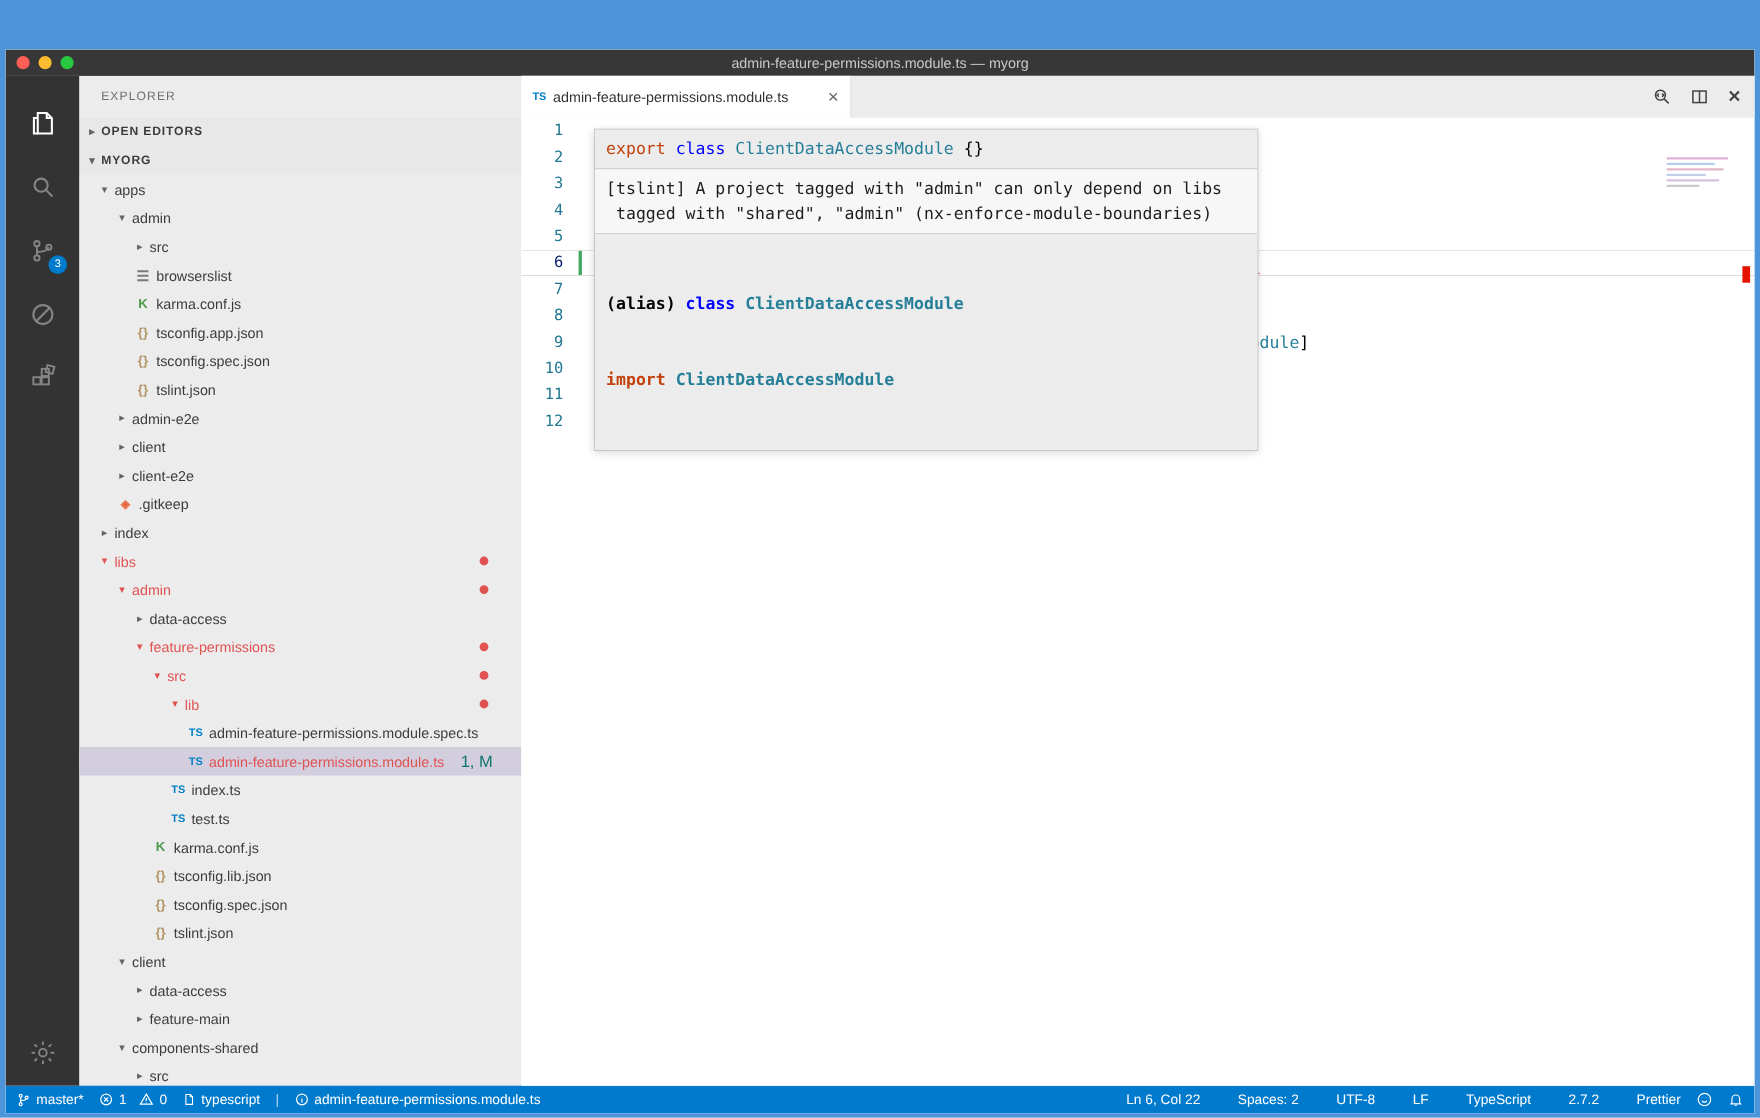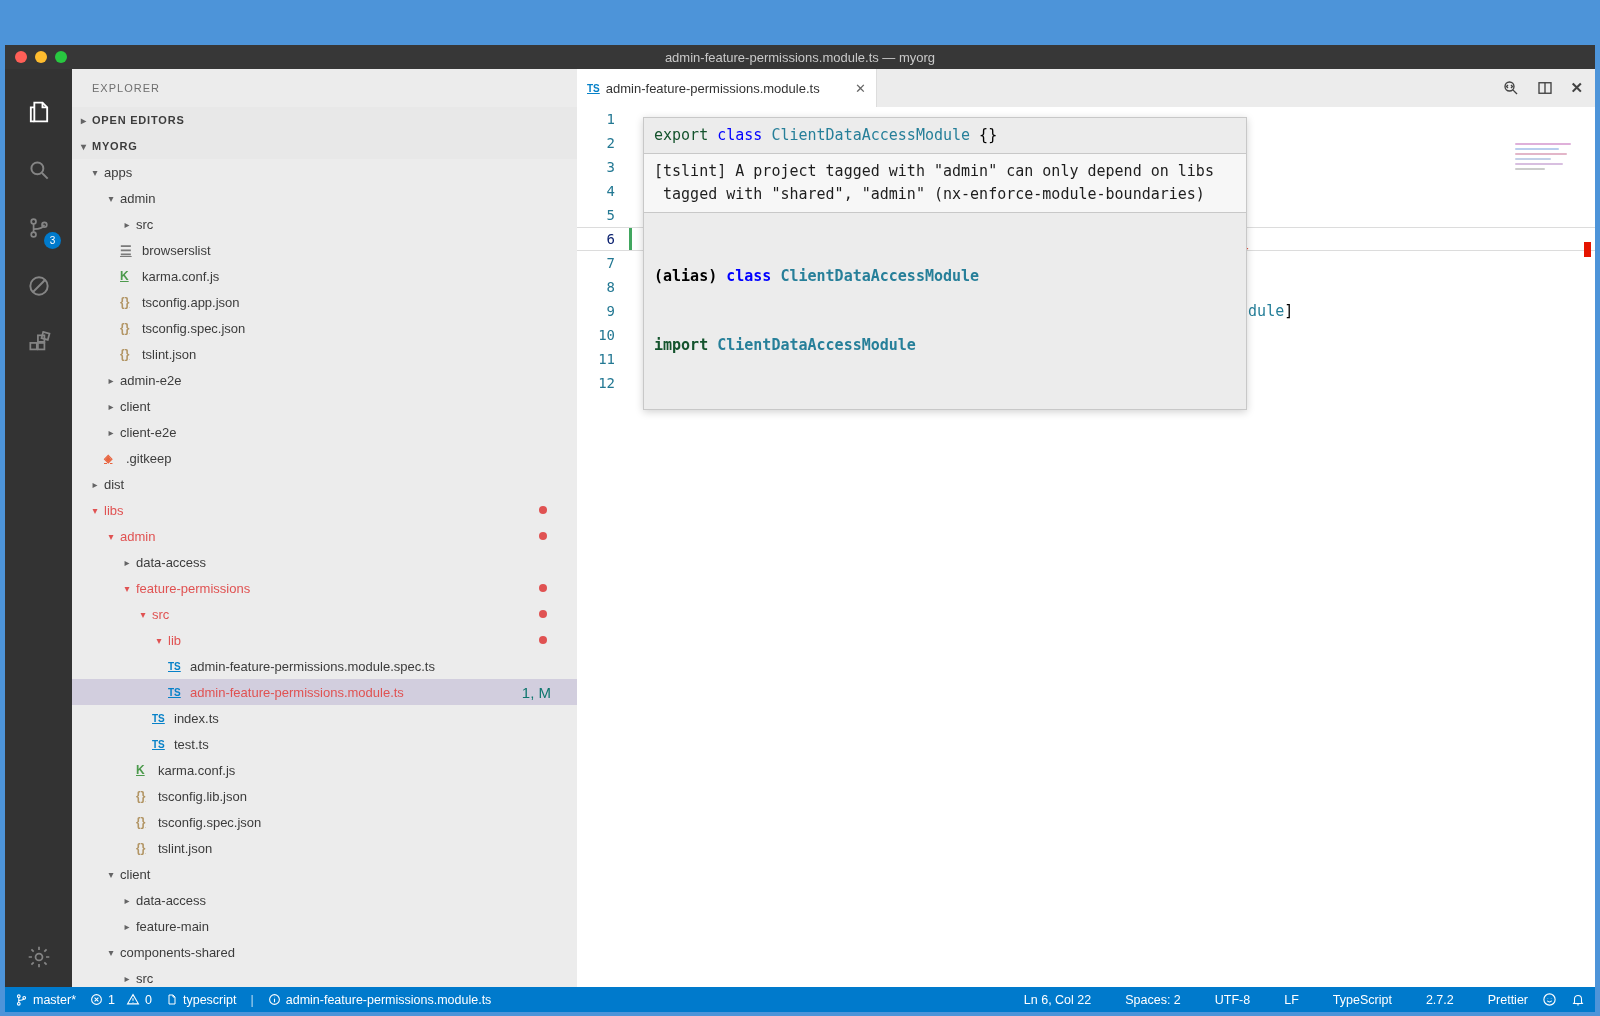--- a/index.html
+++ b/index.html
@@ -24,30 +24,30 @@
   .main { flex:1; display:flex; min-height:0; }
 
   
   .activitybar { width:67px; background:#333333; flex:none; display:flex; flex-direction:column; align-items:center; padding-top:14px; position:relative; }
   .ab-item { width:67px; height:58px; display:flex; align-items:center; justify-content:center; color:#858585; position:relative; cursor:pointer; }
   .ab-item.active { color:#ffffff; }
   .ab-badge { position:absolute; right:11px; bottom:8px; background:#007acc; color:#fff; font-size:10px; min-width:17px; height:17px; border-radius:9px; display:flex; align-items:center; justify-content:center; }
   .ab-bottom { position:absolute; bottom:10px; left:0; width:67px; display:flex; justify-content:center; }
 
   
-  .sidebar { width:505px; background:#ececec; flex:none; display:flex; flex-direction:column; overflow:hidden; font-size:13px; color:#3c3c3c; }
+  .sidebar { width:402px; background:#ececec; flex:none; display:flex; flex-direction:column; overflow:hidden; font-size:13px; color:#3c3c3c; }
   .sb-title { height:38px; display:flex; align-items:center; padding-left:20px; font-size:11px; letter-spacing:1px; color:#6f6f6f; flex:none; }
   .section-hdr { height:26px; display:flex; align-items:center; background:#e8e8e8; font-size:11px; font-weight:bold; letter-spacing:0.8px; color:#3c3c3c; padding-left:4px; cursor:pointer; flex:none; }
   .section-hdr .chev { width:16px; text-align:center; font-size:10px; color:#646465; }
   .tree { flex:1; overflow:hidden; }
   .tree-row { height:26px; display:flex; align-items:center; position:relative; cursor:pointer; white-space:nowrap; }
   .tree-row.selected { background:#d2cede; }
   .tree-row.red .tlabel, .tree-row.red .chev { color:#e05252; }
   .chev { width:14px; flex:none; text-align:center; font-size:10px; color:#646465; }
-  .ficon { width:20px; flex:none; font-weight:bold; font-size:10px;text-decoration:underline; }
+  .ficon { width:20px; flex:none; text-align:center; font-weight:bold; font-size:10px; }
   .ficon.ts { color:#0681c8; font-size:10px; }
   .ficon.json { color:#b29564; font-size:12px; }
   .ficon.js { color:#4d9a4d; font-size:12px; }
   .ficon.list { color:#7a7a7a; font-size:13px; }
   .ficon.git { color:#e8643f; font-size:11px; }
   .tlabel { margin-left:2px; }
   .tbadge { position:absolute; right:26px; color:#0f766e; font-size:15px; }
   .tdot { position:absolute; right:30px; width:8px; height:8px; border-radius:50%; background:#e05252; }
 
   
@@ -59,21 +59,21 @@
   .editor-actions { position:absolute; right:12px; top:0; height:38px; display:flex; align-items:center; gap:16px; color:#424242; }
   .ea-icon { cursor:pointer; display:flex; align-items:center; }
 
   .code-area { flex:1; position:relative; font-family:"DejaVu Sans Mono", monospace; font-size:15px; overflow:hidden; }
   .cline { display:flex; height:24px; line-height:24px; position:relative; width:100%; }
   .cline.current { box-shadow: inset 0 1px 0 #dcdcdc, inset 0 -1px 0 #dcdcdc; }
   .ln { width:38px; flex:none; text-align:right; color:#237893; font-size:14px; user-select:none; }
   .cline.current .ln { color:#0b216f; }
   .modbar { position:absolute; left:52px; top:1px; bottom:1px; width:3px; background:#41a65f; }
   .ltext { padding-left:28px; white-space:pre; }
-  .tk-kw { color:#14532d; }
+  .tk-kw { color:#c2410c; }
   .tk-cls { color:#0000ff; }
   .tk-type { color:#267f99; }
   .tk-var { color:#001080; }
   .tk-str { color:#a31515; }
   .tk-pun { color:#000000; }
   .word-hl { background:#b5d7f3; outline:1px solid #6aa6d8; text-decoration:underline; }
   .squiggle { text-decoration:underline wavy 1px #e51400; text-decoration-skip-ink:none; }
 
   
   .tooltip { position:absolute; left:66px; top:10px; width:604px; z-index:40; border:1px solid #c8c8c8; background:#f3f3f3; box-shadow:0 2px 8px rgba(0,0,0,0.18); font-family:"DejaVu Sans Mono", monospace; font-size:15px; }
@@ -213,21 +213,21 @@
           <div class="tree-row" style="padding-left: 32px;">
             <span class="chev">▸</span>
             <span class="tlabel">client-e2e</span>
           </div>
           <div class="tree-row" style="padding-left: 32px;">
             <span class="ficon git">◈</span>
             <span class="tlabel">.gitkeep</span>
           </div>
           <div class="tree-row" style="padding-left: 16px;">
             <span class="chev">▸</span>
-            <span class="tlabel">dist</span>
+            <span class="tlabel">index</span>
           </div>
           <div class="tree-row red" style="padding-left: 16px;">
             <span class="chev">▾</span>
             <span class="tlabel">libs</span>
             <span class="tdot"></span>
           </div>
           <div class="tree-row red" style="padding-left: 32px;">
             <span class="chev">▾</span>
             <span class="tlabel">admin</span>
             <span class="tdot"></span>

